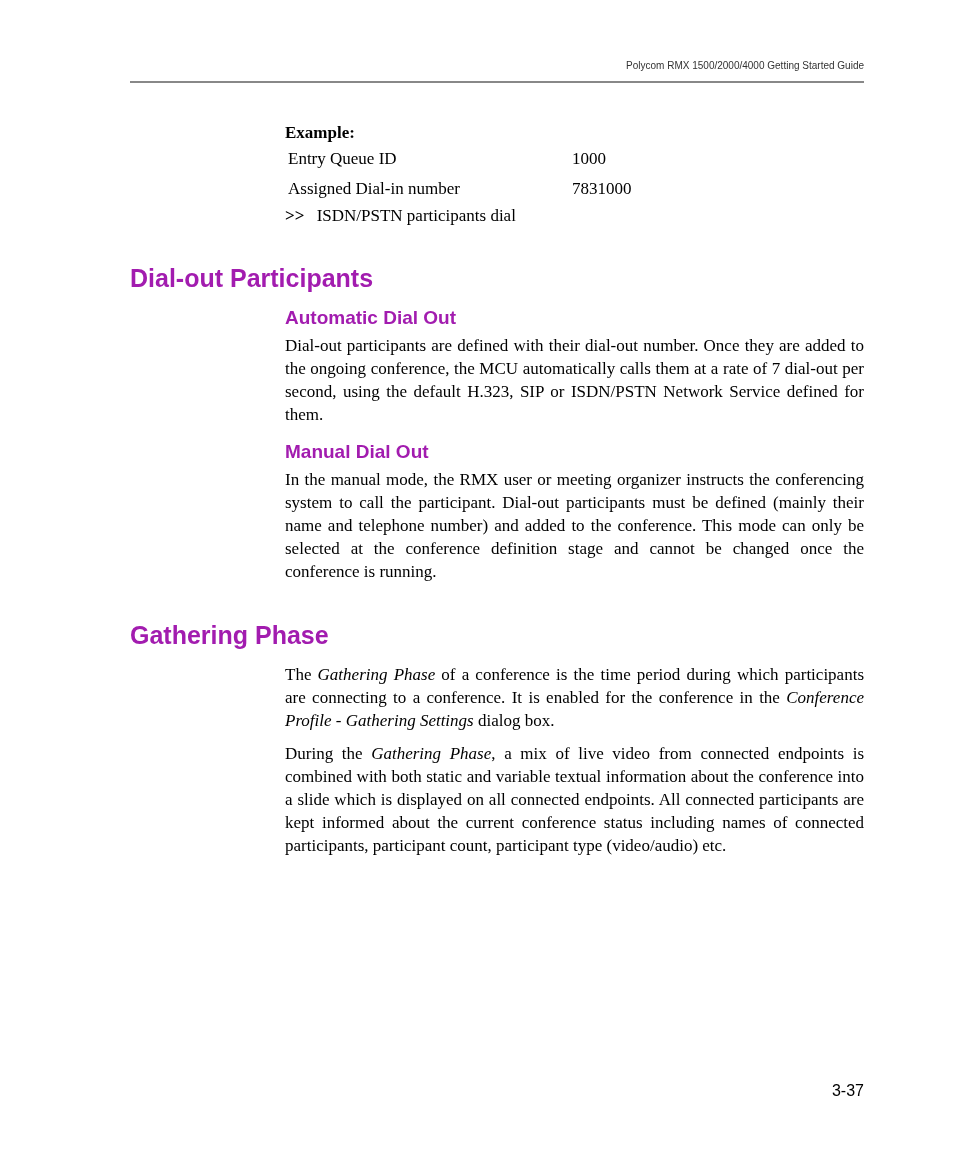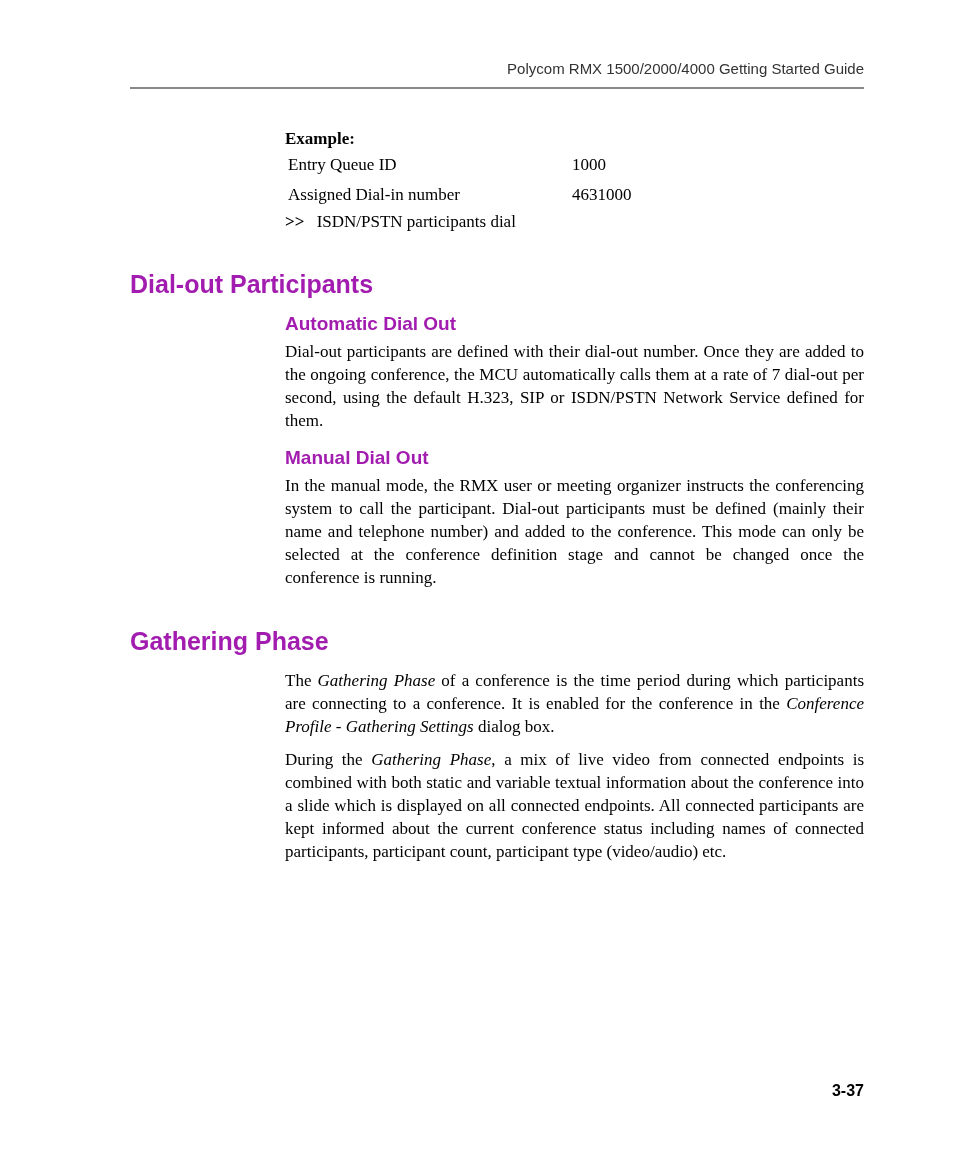--- a/index.html
+++ b/index.html
@@ -14,21 +14,21 @@
   }
   .page {
     padding: 60px 90px 60px 130px;
     box-sizing: border-box;
     height: 100%;
     position: relative;
   }
   .header-text {
     text-align: right;
     font-family: "Segoe UI", "Helvetica Neue", Arial, sans-serif;
-    font-size: 15px;
+    font-size: 10px;
     color: #333;
     margin-bottom: 10px;
   }
   .rule {
     border: none;
     border-top: 2px solid #888;
     margin: 0 0 40px 0;
   }
   .content-block {
     margin-left: 155px;
@@ -73,42 +73,42 @@
     text-align: justify;
   }
   .italic {
     font-style: italic;
   }
   .page-number {
     position: absolute;
     bottom: 55px;
     right: 90px;
     font-family: "Segoe UI", "Helvetica Neue", Arial, sans-serif;
-    font-weight: bold;
+    font-weight: normal;
     font-size: 16px;
   }
 </style>
 </head>
 <body>
 
 <div class="page">
   <div class="header-text">Polycom RMX 1500/2000/4000 Getting Started Guide</div>
   <hr class="rule">
 
   <div class="content-block">
     <div class="example-label">Example:</div>
     <table class="example-table">
       <tbody>
           <tr>
         <td>Entry Queue ID</td>
         <td>1000</td>
       </tr>
       <tr>
         <td>Assigned Dial-in number</td>
-        <td>4631000</td>
+        <td>7831000</td>
       </tr>
     </tbody>
       </table>
     <div class="dial-line">
       <span class="dial-arrow">&gt;&gt;</span>
       <span>ISDN/PSTN participants dial</span>
     </div>
   </div>
 
   <h1 class="blue">Dial-out Participants</h1>

